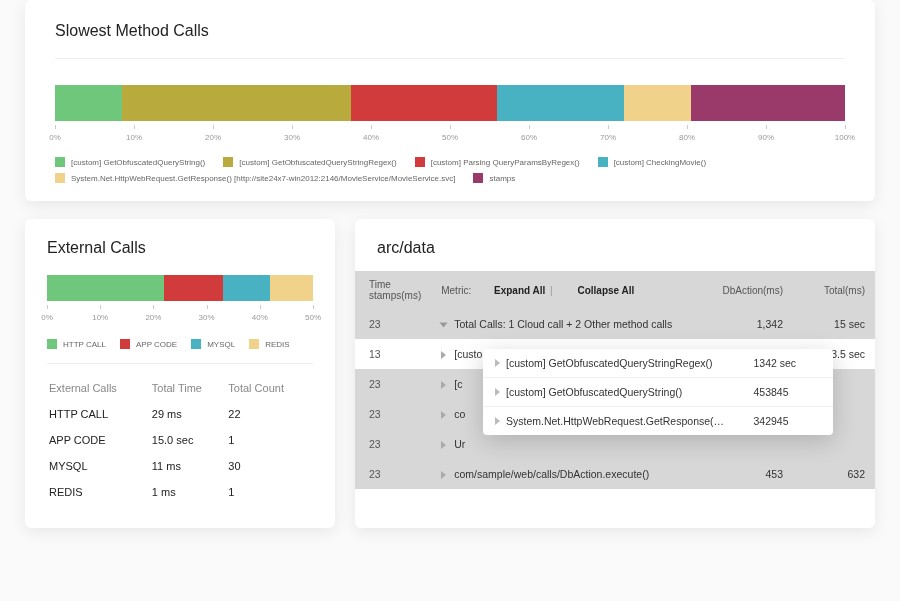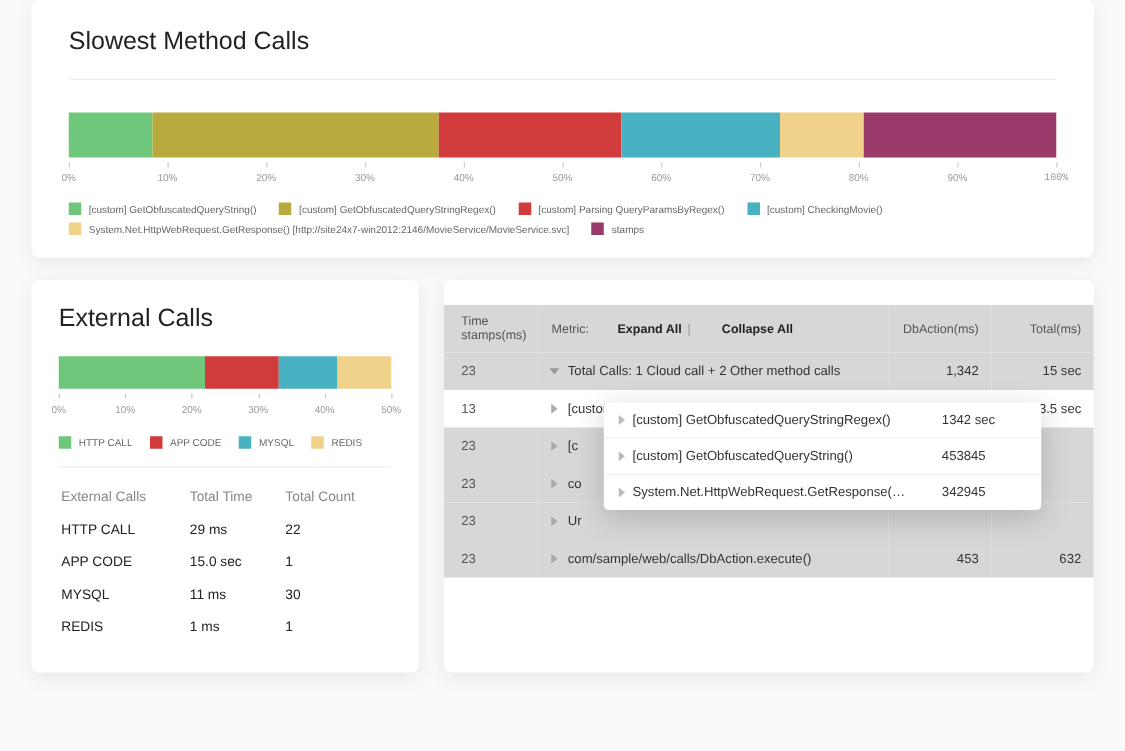--- a/index.html
+++ b/index.html
@@ -16,21 +16,21 @@
     border-radius: 6px;
     box-shadow: 0 4px 16px rgba(0,0,0,0.08);
   }
   
   .top {
     margin: 0 25px 18px 25px;
     padding: 22px 30px 18px 30px;
   }
   .top h2, .left h2, .right h2 {
     font-weight: 400;
-    font-size: 20px;
+    font-size: 16px;
     color: #222;
     margin-bottom: 18px;
   }
   .hr {
     border: none;
     border-top: 1px solid #eee;
     margin-bottom: 26px;
   }
   
   .bar-wrap { position: relative; }
@@ -184,21 +184,21 @@
         <span style="left: 50%;">50%</span>
         <div class="tick" style="left: 60%;"></div>
         <span style="left: 60%;">60%</span>
         <div class="tick" style="left: 70%;"></div>
         <span style="left: 70%;">70%</span>
         <div class="tick" style="left: 80%;"></div>
         <span style="left: 80%;">80%</span>
         <div class="tick" style="left: 90%;"></div>
         <span style="left: 90%;">90%</span>
         <div class="tick" style="left: 100%;"></div>
-        <span style="left: 100%; font-family: Liberation Mono, monospace;">100%</span>
+        <span style="left: 100%;">100%</span>
       </div>
   </div>
   <div class="legend" id="top-legend">
       <span class="leg">
         <span class="sw c1"></span>
         <span>[custom] GetObfuscatedQueryString()</span>
       </span>
       <span class="leg">
         <span class="sw c2"></span>
         <span>[custom] GetObfuscatedQueryStringRegex()</span>
@@ -294,20 +294,21 @@
           <tr>
             <td>REDIS</td>
             <td>1 ms</td>
             <td>1</td>
           </tr>
         </tbody>
     </table>
   </div>
 
   <div class="card right">
+    <h2>arc/data</h2>
     <div class="rt-wrap">
       <table class="rtbl">
         <thead>
           <tr>
             <th>Time stamps(ms)</th>
             <th class="metric">
               <span>Metric:</span>
               <b>Expand All</b>
               <span class="sep">|</span>
               <b>Collapse All</b>

